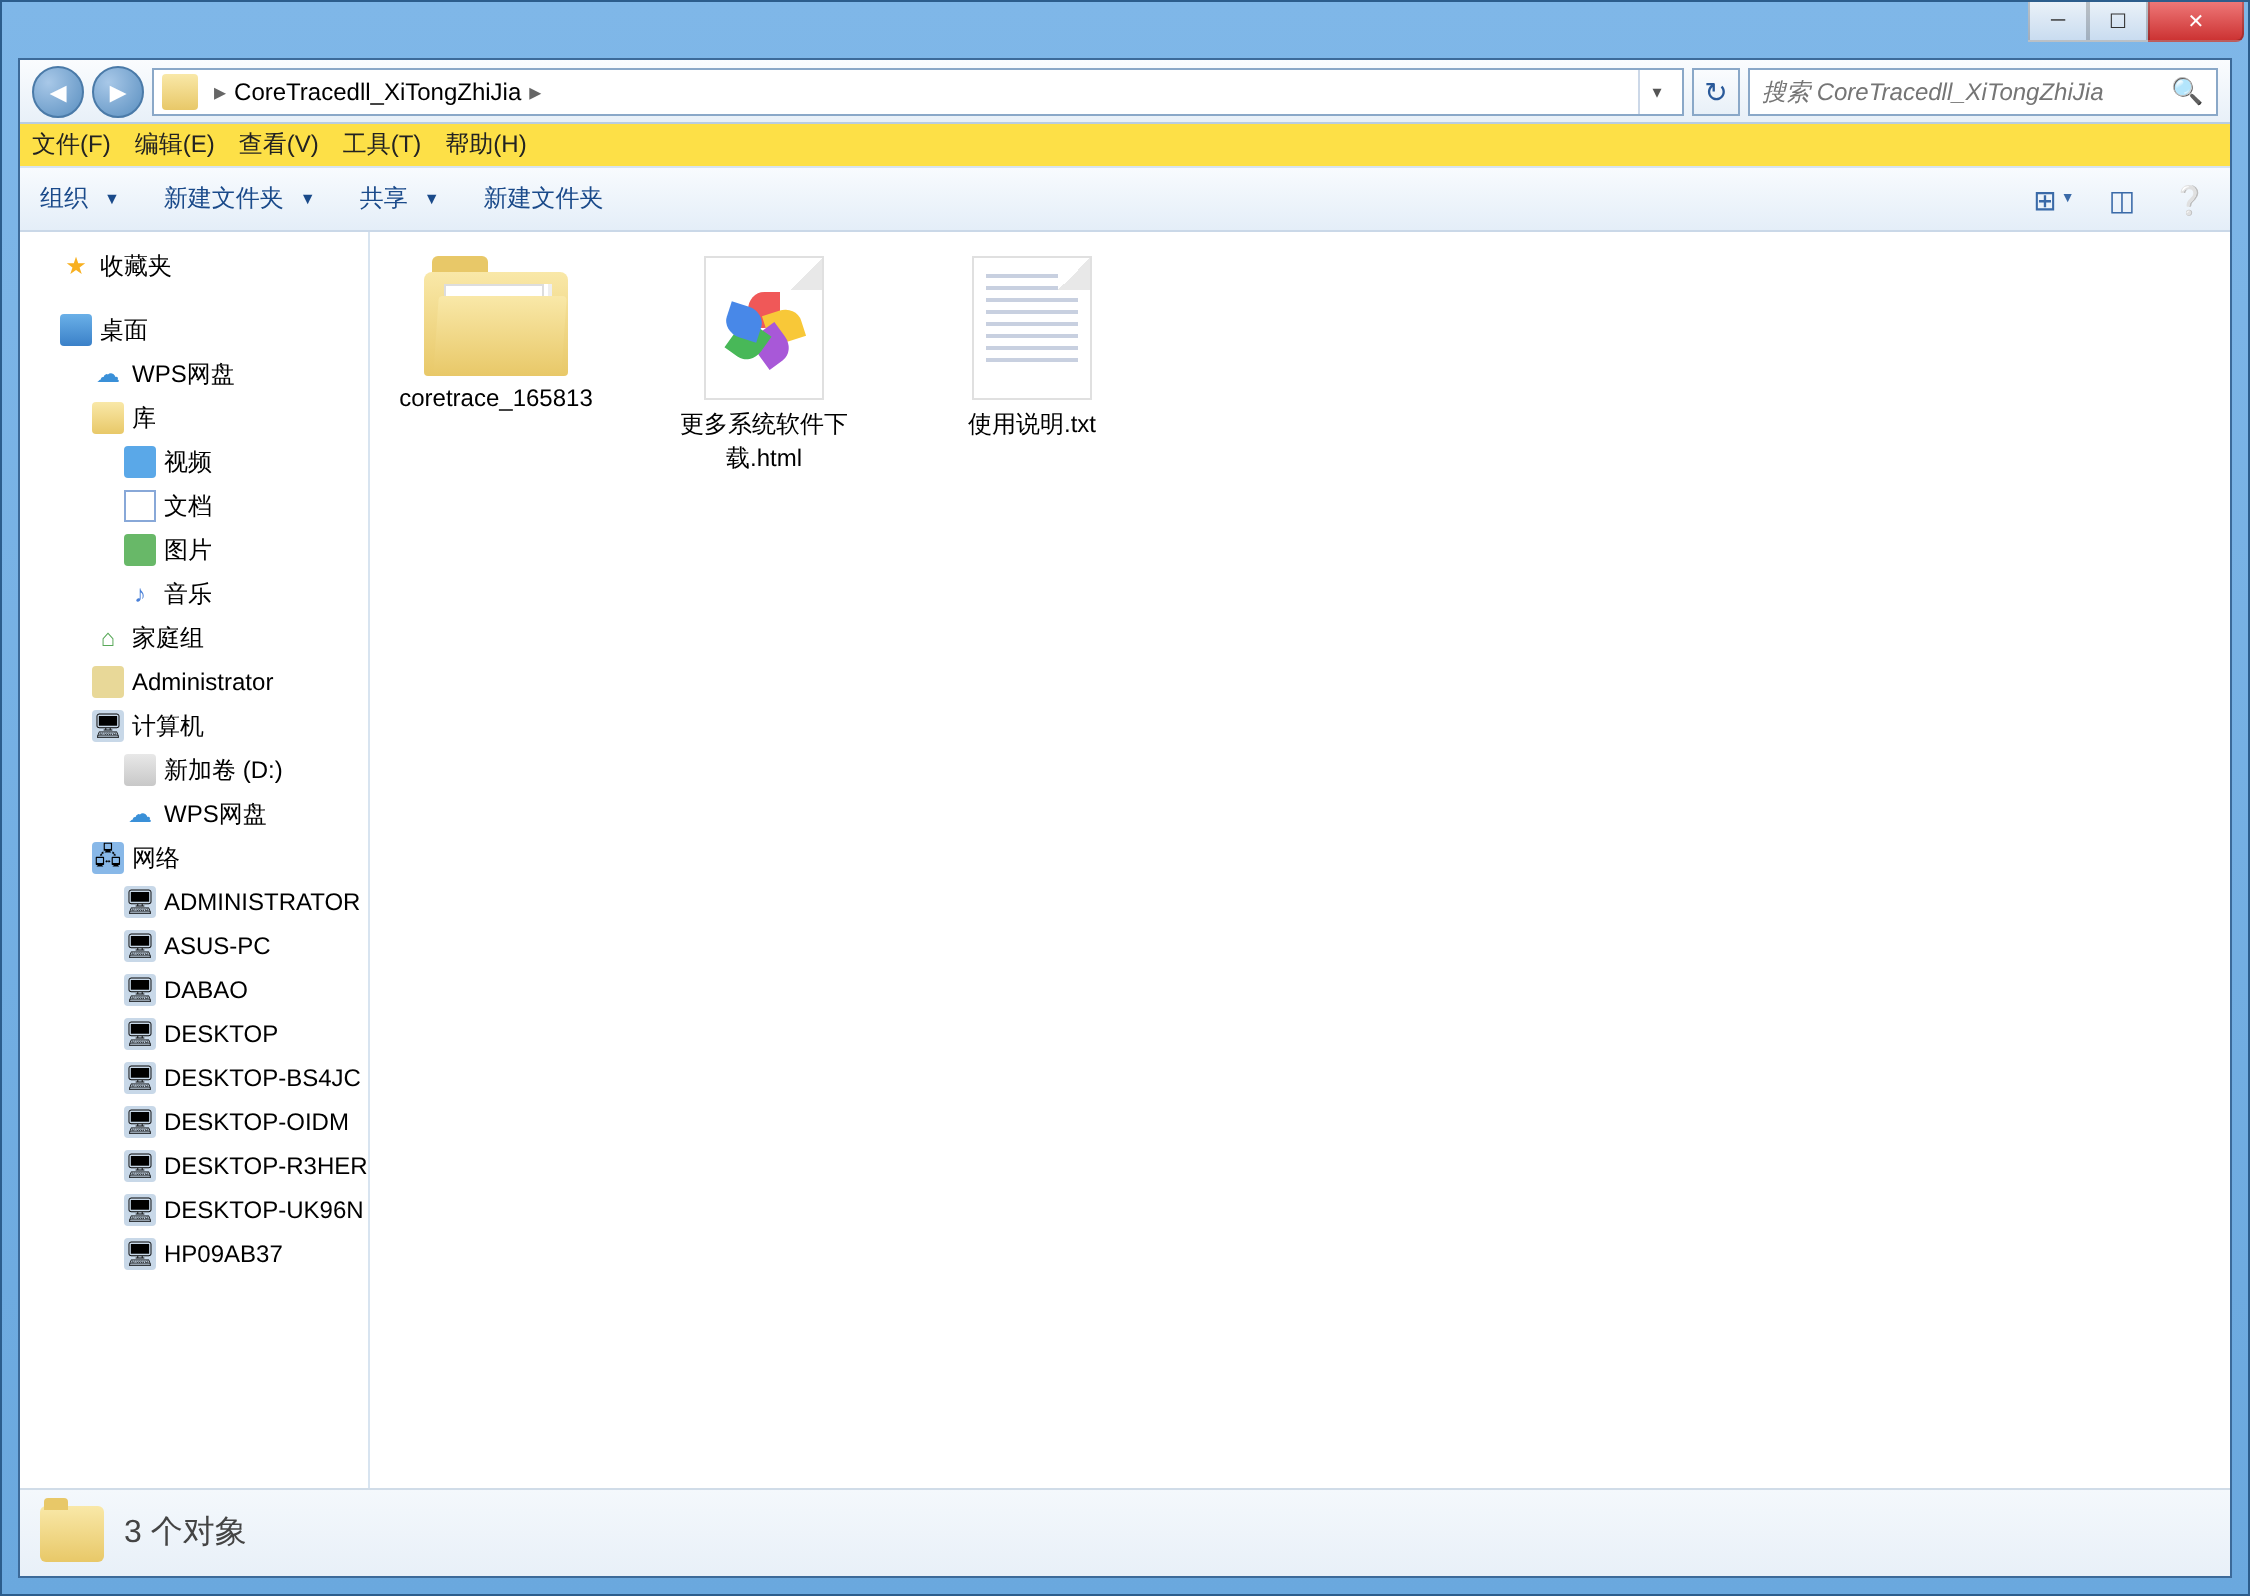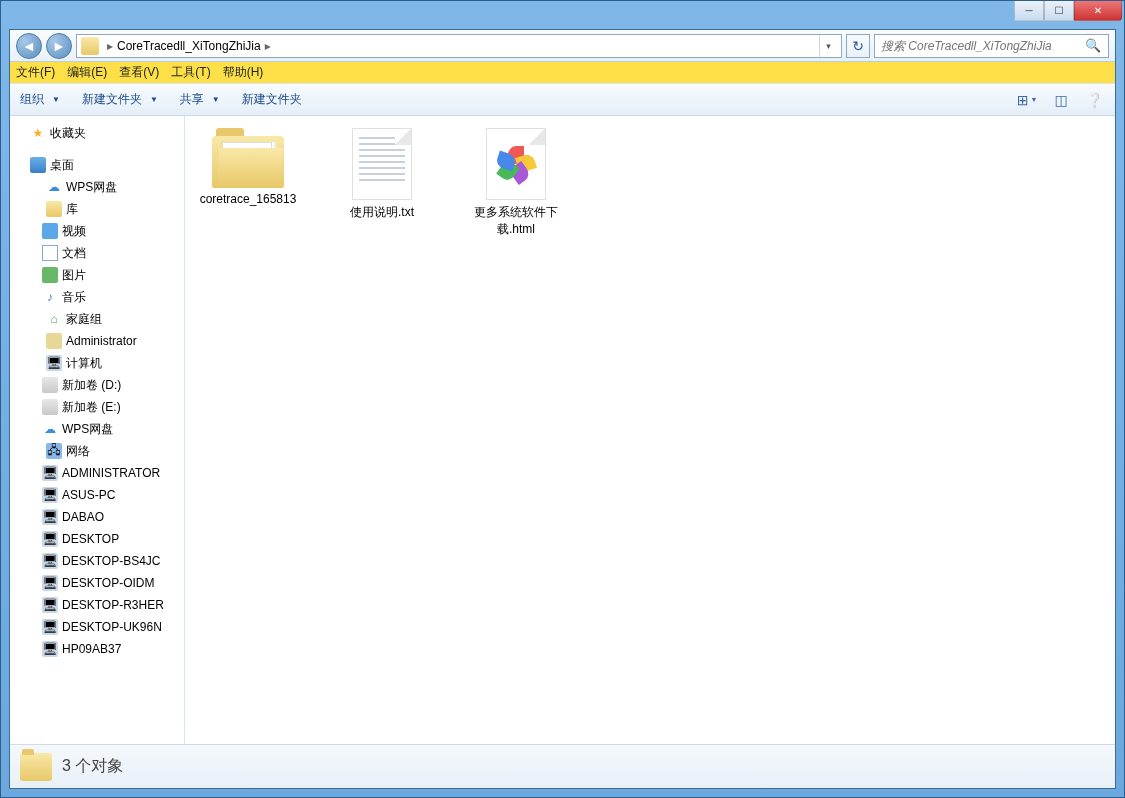--- a/index.html
+++ b/index.html
@@ -38,21 +38,21 @@
 .content { flex: 1; display: flex; overflow: hidden; }
 .sidebar { width: 175px; border-right: 1px solid #d8e4f0; background: #fff; font-size: 12px; overflow-y: auto; overflow-x: hidden; position: relative; }
 .sidebar::-webkit-scrollbar { width: 17px; }
 .sidebar::-webkit-scrollbar-track { background: #f0f0f0; }
 .sidebar::-webkit-scrollbar-thumb { background: #c8c8c8; border: 1px solid #a8a8a8; }
 .tree { padding: 6px 0; }
 .tree-item { display: flex; align-items: center; height: 22px; padding-left: 20px; gap: 4px; white-space: nowrap; overflow: hidden; cursor: pointer; }
 .tree-icon { width: 16px; height: 16px; flex-shrink: 0; display: inline-flex; align-items: center; justify-content: center; font-size: 12px; }
 .lv1 { padding-left: 20px; }
 .lv2 { padding-left: 36px; }
-.lv3 { padding-left: 32px; }
+.lv3 { padding-left: 52px; }
 .spacer { height: 10px; }
 
 .i-fav { color: #f8b020; }
 .i-desk { background: linear-gradient(#6ab0e8,#3a80c8); border-radius: 2px; }
 .i-cloud { color: #3a90d8; }
 .i-lib { background: linear-gradient(#f9e8a8,#e8c868); border-radius: 2px; }
 .i-video { background: #5aa8e8; border-radius: 2px; }
 .i-pic { background: #68b868; border-radius: 2px; }
 .i-doc { background: #fff; border: 1px solid #88a8d8; }
 .i-music { color: #4a80d8; }
@@ -210,24 +210,20 @@
             </div>
           <div class="tree-item lv2">
               <span class="tree-icon i-comp">🖥</span>
               <span>计算机</span>
             </div>
           <div class="tree-item lv3">
               <span class="tree-icon i-drive"></span>
               <span>新加卷 (D:)</span>
             </div>
           <div class="tree-item lv3">
-              <span class="tree-icon i-drive"></span>
-              <span>新加卷 (E:)</span>
-            </div>
-          <div class="tree-item lv3">
               <span class="tree-icon i-cloud">☁</span>
               <span>WPS网盘</span>
             </div>
           <div class="tree-item lv2">
               <span class="tree-icon i-net">🖧</span>
               <span>网络</span>
             </div>
           <div class="tree-item lv3">
               <span class="tree-icon i-netpc">🖥</span>
               <span>ADMINISTRATOR</span>
@@ -271,45 +267,45 @@
         <div class="file-item">
           <div class="folder-icon">
             <div class="folder-tab"></div>
             <div class="folder-back"></div>
             <div class="folder-papers"></div>
             <div class="folder-front"></div>
           </div>
           <span>coretrace_165813</span>
         </div>
         <div class="file-item">
-          <div class="txt-icon">
-            <div class="txt-line"></div>
-              <div class="txt-line"></div>
-              <div class="txt-line"></div>
-              <div class="txt-line"></div>
-              <div class="txt-line"></div>
-              <div class="txt-line"></div>
-              <div class="txt-line"></div>
-              <div class="txt-line"></div>
-          </div>
-          <span>使用说明.txt</span>
-        </div>
-        <div class="file-item">
           <div class="html-icon">
             <div class="html-fold"></div>
             <div class="pinwheel">
               <div class="petal p1"></div>
                 <div class="petal p2"></div>
                 <div class="petal p3"></div>
                 <div class="petal p4"></div>
                 <div class="petal p5"></div>
             </div>
           </div>
           <span>更多系统软件下载.html</span>
         </div>
+        <div class="file-item">
+          <div class="txt-icon">
+            <div class="txt-line"></div>
+              <div class="txt-line"></div>
+              <div class="txt-line"></div>
+              <div class="txt-line"></div>
+              <div class="txt-line"></div>
+              <div class="txt-line"></div>
+              <div class="txt-line"></div>
+              <div class="txt-line"></div>
+          </div>
+          <span>使用说明.txt</span>
+        </div>
       </div>
     </div>
 
     <div class="statusbar">
       <div class="status-folder"></div>
       <span>3 个对象</span>
     </div>
 
   </div>
 </div>

